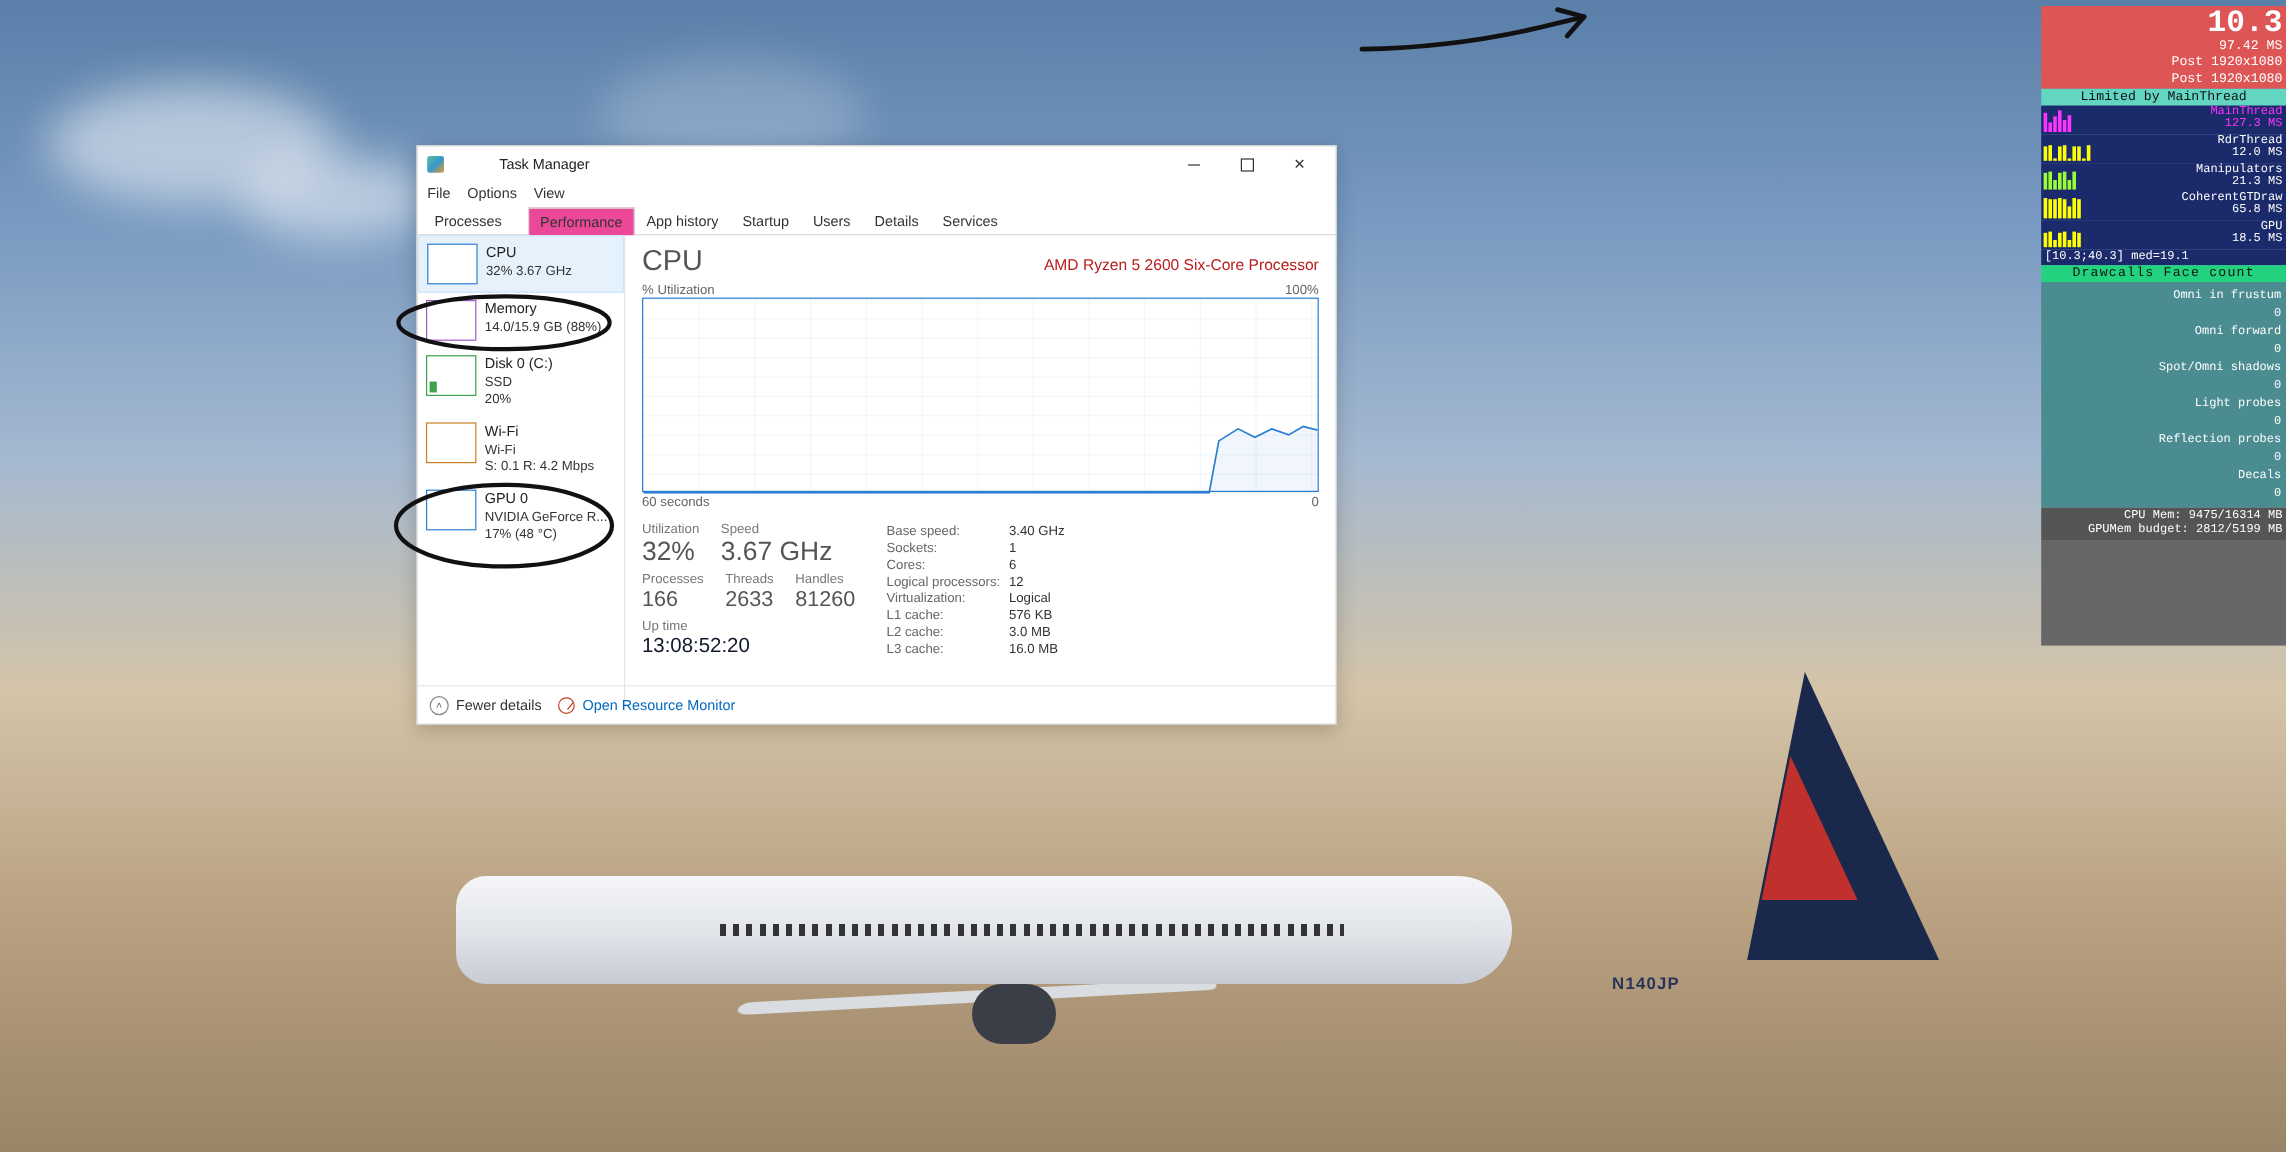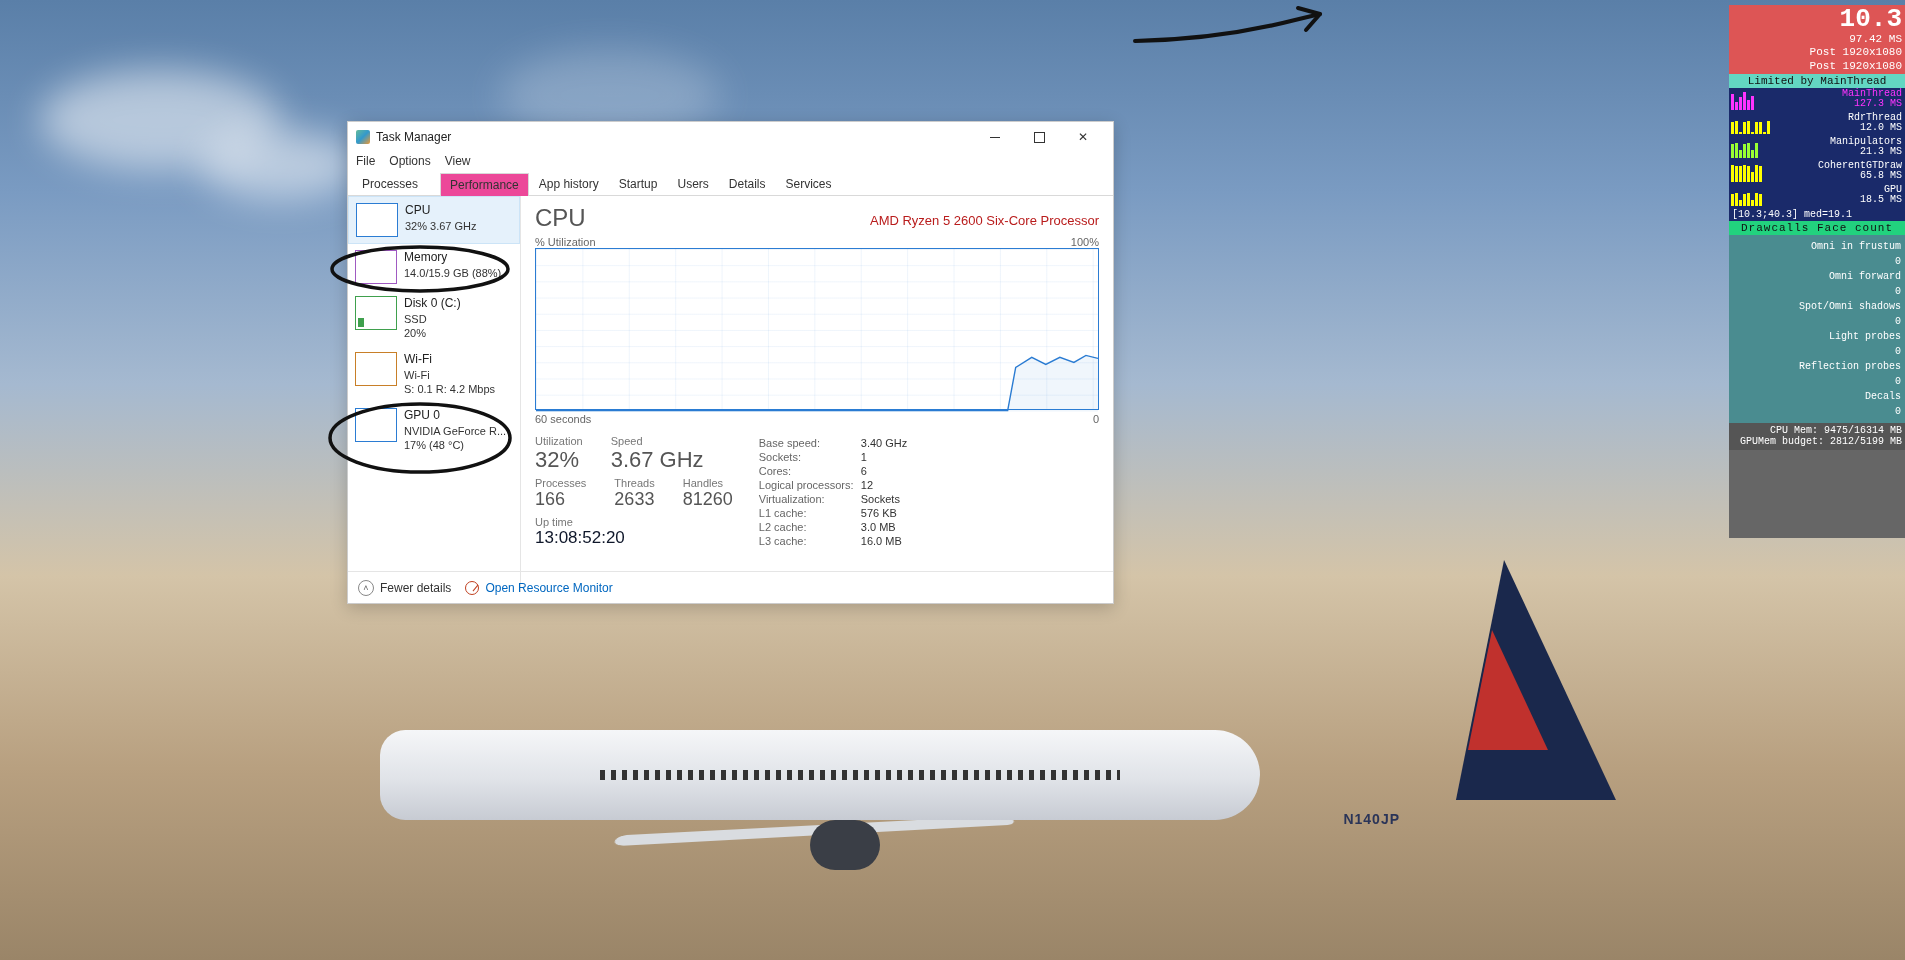--- a/index.html
+++ b/index.html
@@ -51,21 +51,21 @@
 .registration {
   position:absolute; bottom:53px; right:120px;
   color:#2a3458; font-size:14px; font-weight:600; letter-spacing:1px;
 }
 
 
 .tm-window {
   position:absolute; top:121px; left:347px; width:767px; height:483px;
   background:#fff; border:1px solid #ccc; box-shadow:0 4px 16px rgba(0,0,0,.2);
 }
-.tm-titlebar { display:flex; align-items:center; height:30px; padding:0 8px; }
+.tm-titlebar { display:flex; align-items:center; height:30px; padding:0 8px;gap:40px; }
 .tm-icon { width:14px; height:14px; margin-right:6px; background:linear-gradient(135deg,#6b9 0%,#39c 50%,#e93 100%); border-radius:2px; }
 .tm-title { font-size:12px; color:#222; flex:1; }
 .tm-winctrls { display:flex; }
 .tm-winctrls div { width:44px; height:30px; display:flex; align-items:center; justify-content:center; font-size:12px; color:#333; cursor:default; }
 .tm-min::before{content:"";display:block;width:10px;height:1px;background:#333;}
 .tm-max::before{content:"";display:block;width:9px;height:9px;border:1px solid #333;}
 .tm-close{font-size:16px;line-height:1;}
 
 .tm-menubar { display:flex; gap:14px; padding:2px 8px 4px; font-size:12px; color:#333; }
 .tm-menubar span{cursor:default;}
@@ -91,21 +91,21 @@
 .cpu-chart { width:100%; height:162px; border:1px solid #2b7cd3; background:
   linear-gradient(to right, rgba(43,124,211,.08) 1px, transparent 1px) 0 0/46.4px 100%,
   linear-gradient(to bottom, rgba(43,124,211,.08) 1px, transparent 1px) 0 0/100% 16.2px,
   #fff;
   position:relative;
 }
 .cpu-line { position:absolute; inset:0; }
 .chart-bottom { display:flex; justify-content:space-between; font-size:11px; color:#666; margin-top:3px; }
 
 .stats-row { display:flex; gap:24px; margin-top:10px; }
-.stats-block { display:flex; gap:28px; }
+.stats-block { display:flex; gap:18px; }
 .stat-col { display:flex; flex-direction:column; }
 .stat-label { font-size:11px; color:#777; }
 .stat-big { font-size:22px; color:#555; }
 .stats-table { font-size:11px; color:#666; }
 .stats-table td:first-child { width:100px; padding-right:4px; }
 .stats-table td:last-child { color:#333; }
 .uptime-label { font-size:11px; color:#777; margin-top:6px; }
 .uptime-val { font-size:17px; color:#0f172a; }
 
 .tm-footer { position:absolute; bottom:0; left:0; right:0; height:32px; border-top:1px solid #e5e5e5; display:flex; align-items:center; padding:0 10px; gap:14px; }
@@ -114,21 +114,21 @@
 .orm { display:flex; align-items:center; gap:6px; font-size:12px; color:#0067c0; }
 .orm-icon{width:14px;height:14px;border:1px solid #c04020;border-radius:50%;position:relative;}
 .orm-icon::after{content:"";position:absolute;top:2px;right:2px;width:1px;height:8px;background:#c04020;transform:rotate(40deg);}
 
 
 .annot { position:absolute; pointer-events:none; }
 .annot svg { overflow:visible; }
 
 
 .overlay {
-  position:absolute; top:5px; right:0; width:176px;
+  position:absolute; top:5px; right:0; width:204px;
   font-family:"Courier New",monospace; font-size:12px; color:#fff;
 }
 .ov-block { padding:1px 3px; text-align:right; line-height:1.2; }
 .ov-red { background:#d55; }
 .ov-fps { font-size:26px; font-weight:700; line-height:1.05; }
 .ov-sub { font-size:11px; }
 .ov-limited { background:#63d6c2; color:#111; text-align:center; font-size:11px; padding:1px; }
 .ov-bar { height:24px; position:relative; display:flex; align-items:flex-end; padding:2px; }
 .ov-bar-label { position:absolute; top:1px; right:3px; font-size:10px; line-height:1.05; text-align:right; }
 .ov-bar-label div:first-child{font-size:10px;}
@@ -290,21 +290,21 @@
           <tr>
                 <td>Cores:</td>
                 <td>6</td>
               </tr>
           <tr>
                 <td>Logical processors:</td>
                 <td>12</td>
               </tr>
           <tr>
                 <td>Virtualization:</td>
-                <td>Sockets</td>
+                <td>Logical</td>
               </tr>
           <tr>
                 <td>L1 cache:</td>
                 <td>576 KB</td>
               </tr>
           <tr>
                 <td>L2 cache:</td>
                 <td>3.0 MB</td>
               </tr>
           <tr>

